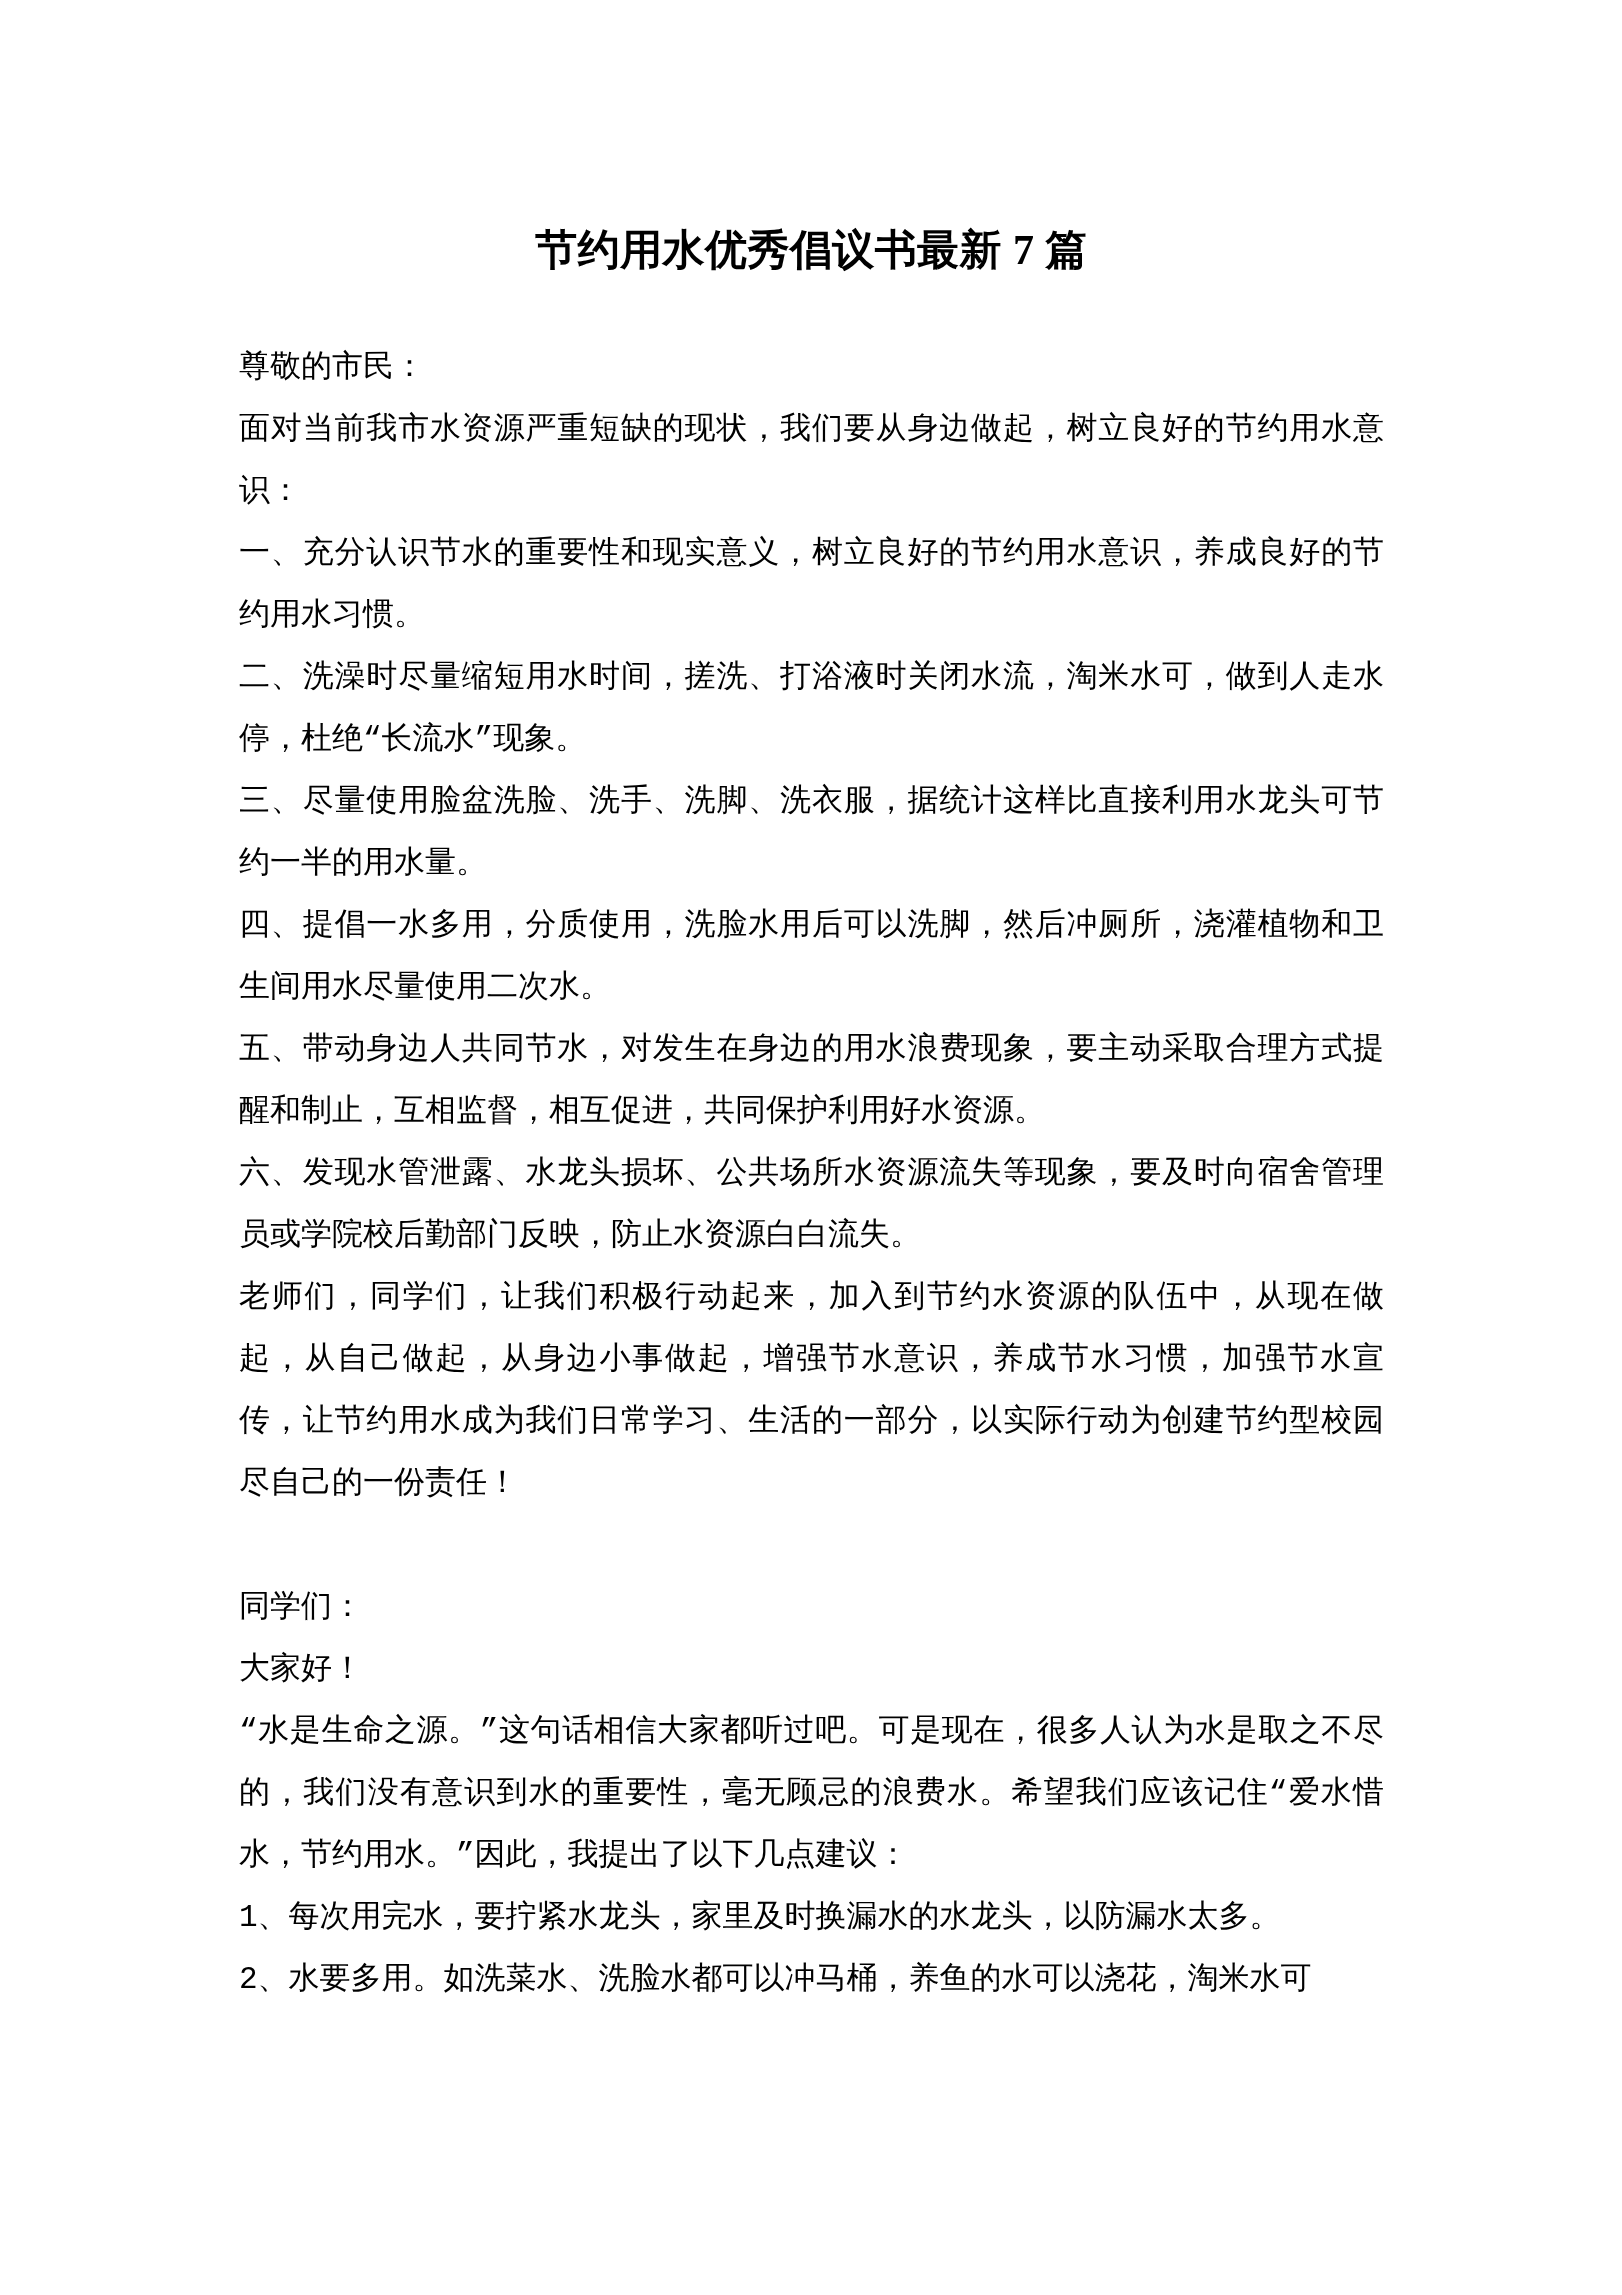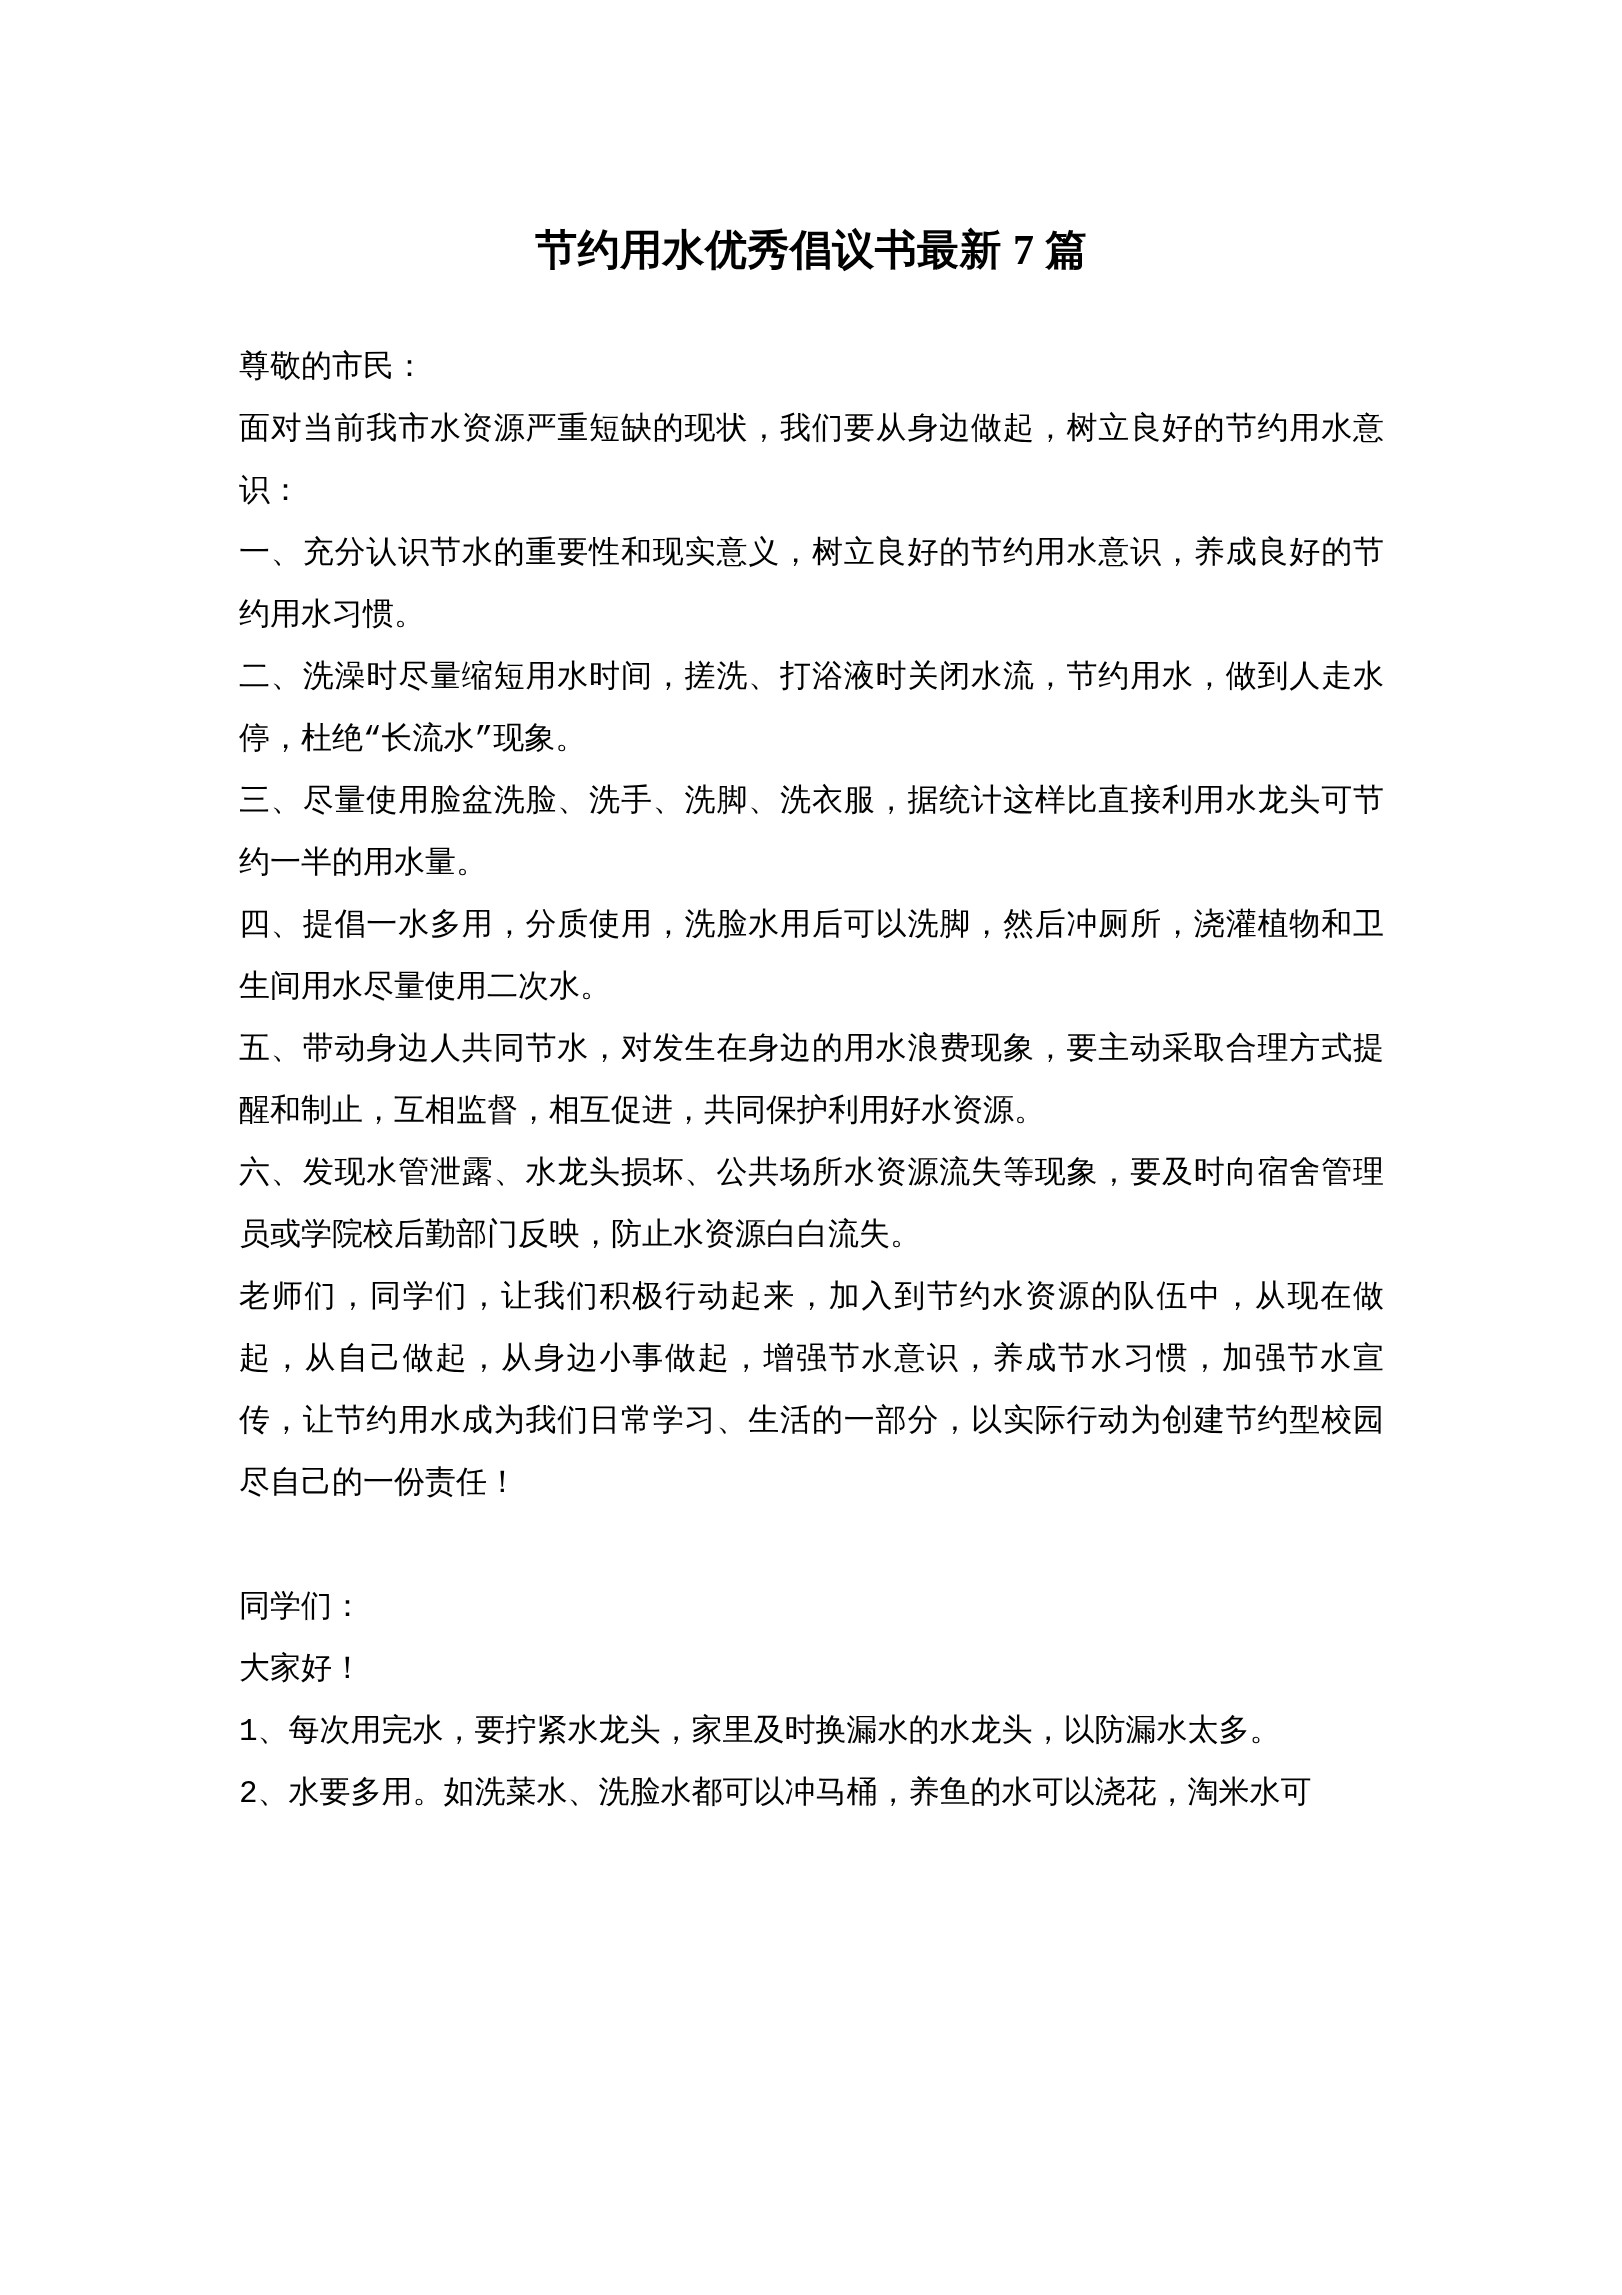--- a/index.html
+++ b/index.html
@@ -58,38 +58,39 @@
   <h1 class="doc-title">节约用水优秀倡议书最新 7 篇</h1>
 
   <div class="body-block">
 
     <p class="para">尊敬的市民：</p>
 
     <p class="para">面对当前我市水资源严重短缺的现状，我们要从身边做起，树立良好的节约用水意识：</p>
 
     <p class="para">一、充分认识节水的重要性和现实意义，树立良好的节约用水意识，养成良好的节约用水习惯。</p>
 
-    <p class="para">二、洗澡时尽量缩短用水时间，搓洗、打浴液时关闭水流，节约用水，做到人走水停，杜绝“长流水”现象。</p>
+    <p class="para">二、洗澡时尽量缩短用水时间，搓洗、打浴液时关闭水流，淘米水可，做到人走水停，杜绝“长流水”现象。</p>
 
     <p class="para">三、尽量使用脸盆洗脸、洗手、洗脚、洗衣服，据统计这样比直接利用水龙头可节约一半的用水量。</p>
 
     <p class="para">四、提倡一水多用，分质使用，洗脸水用后可以洗脚，然后冲厕所，浇灌植物和卫生间用水尽量使用二次水。</p>
 
     <p class="para">五、带动身边人共同节水，对发生在身边的用水浪费现象，要主动采取合理方式提醒和制止，互相监督，相互促进，共同保护利用好水资源。</p>
 
     <p class="para">六、发现水管泄露、水龙头损坏、公共场所水资源流失等现象，要及时向宿舍管理员或学院校后勤部门反映，防止水资源白白流失。</p>
 
     <p class="para">老师们，同学们，让我们积极行动起来，加入到节约水资源的队伍中，从现在做起，从自己做起，从身边小事做起，增强节水意识，养成节水习惯，加强节水宣传，让节约用水成为我们日常学习、生活的一部分，以实际行动为创建节约型校园尽自己的一份责任！</p>
 
     <div class="spacer-line"></div>
 
     <p class="para">同学们：</p>
 
     <p class="para">大家好！</p>
 
+    <p class="para">“水是生命之源。”这句话相信大家都听过吧。可是现在，很多人认为水是取之不尽的，我们没有意识到水的重要性，毫无顾忌的浪费水。希望我们应该记住“爱水惜水，节约用水。”因此，我提出了以下几点建议：</p>
 
     <p class="para">1、每次用完水，要拧紧水龙头，家里及时换漏水的水龙头，以防漏水太多。</p>
 
     <p class="para">2、水要多用。如洗菜水、洗脸水都可以冲马桶，养鱼的水可以浇花，淘米水可</p>
 
   </div>
 
 </div>
 
 

